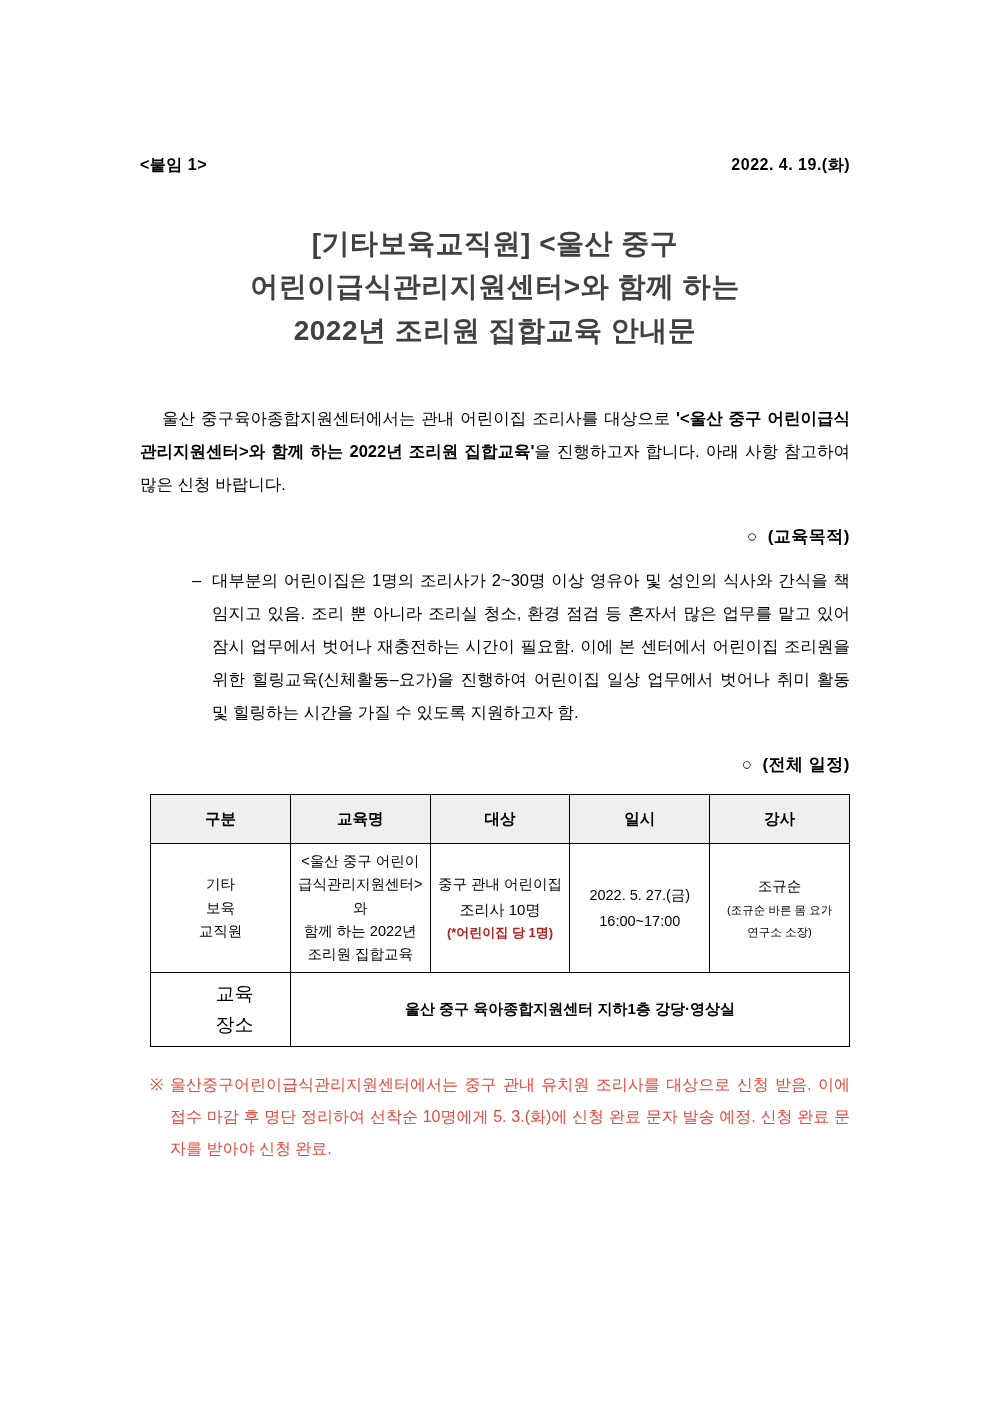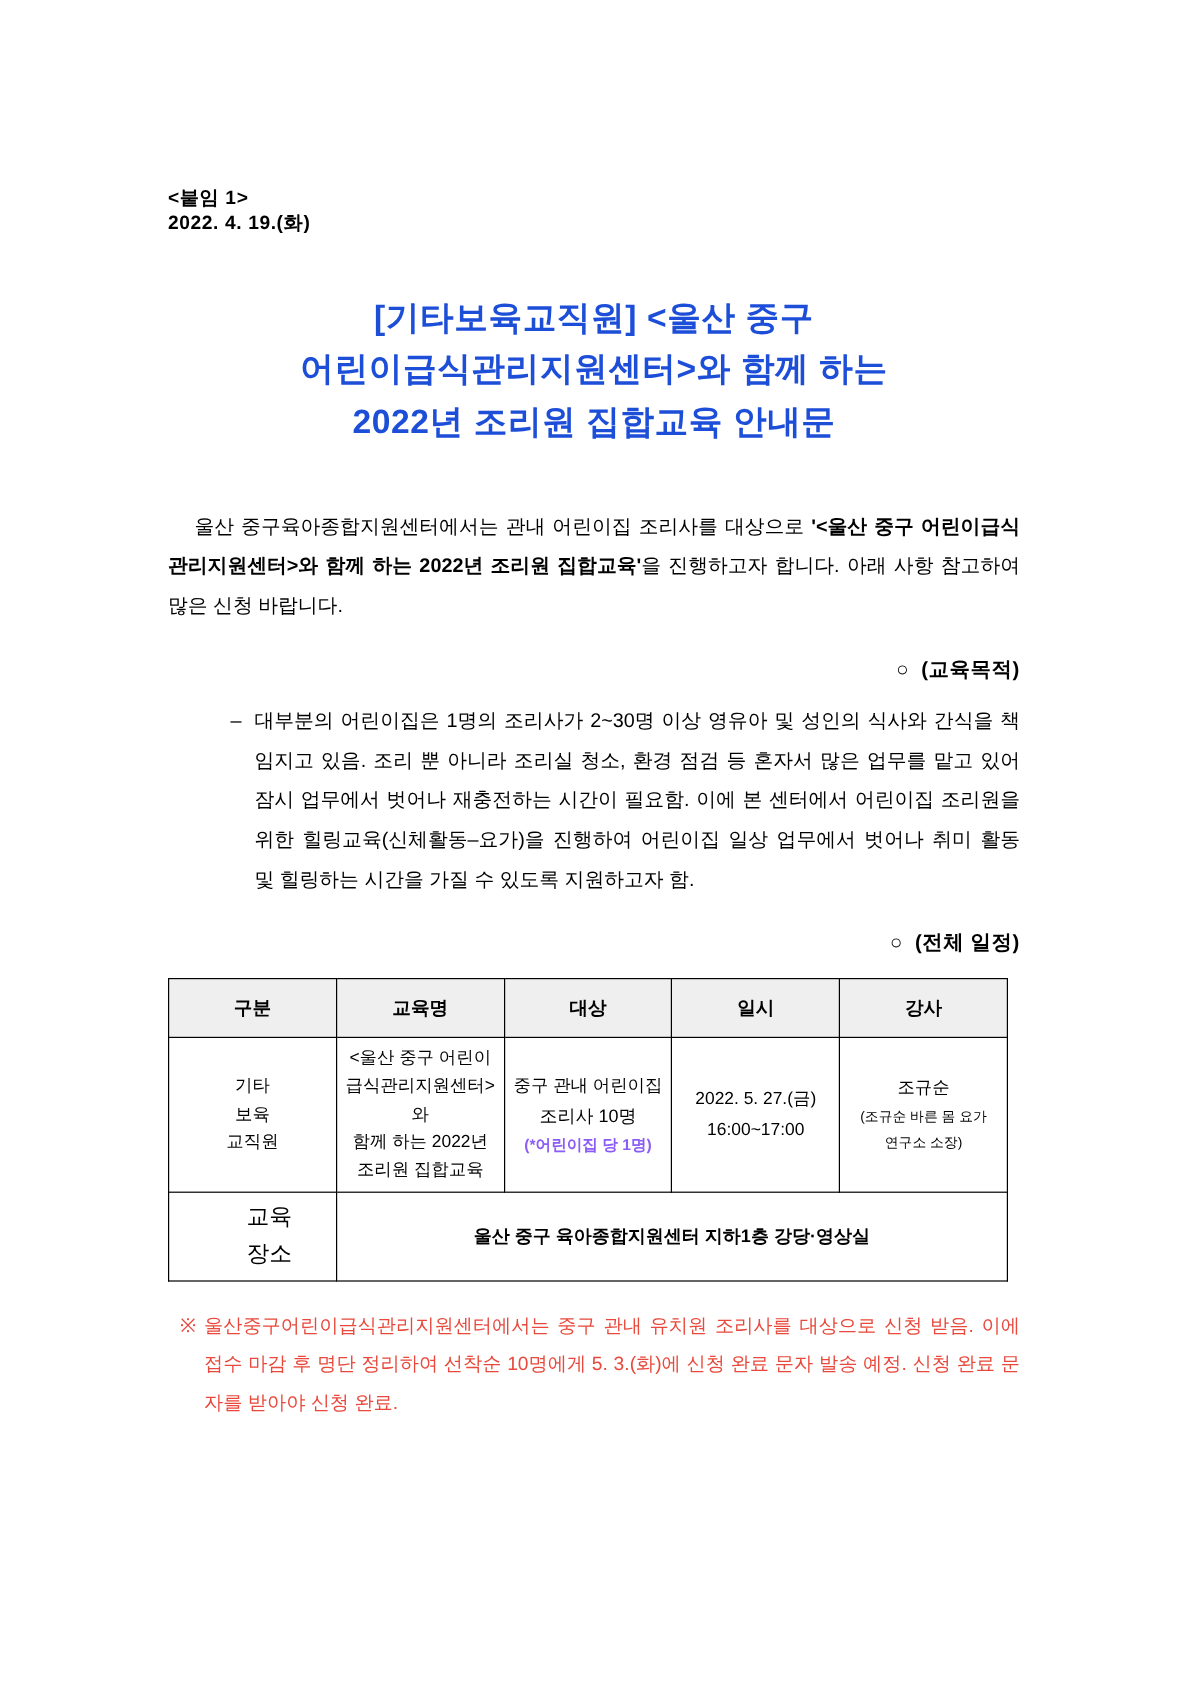--- a/index.html
+++ b/index.html
@@ -31,30 +31,29 @@
   }
 
   
   .header-row {
     display: flex;
     justify-content: space-between;
     align-items: baseline;
     font-size: 16px;
     font-weight: bold;
     letter-spacing: 0.5px;
-    flex-direction: column;
   }
   .attach-label { font-size: 16px; font-weight: bold; }
   .doc-date { font-size: 16px; font-weight: bold; text-align: center; }
 
   
   .title-block {
     margin-top: 46px;
     text-align: center;
-    color: #1d4ed8;
+    color: #404040;
     font-weight: bold;
     font-size: 28px;
     line-height: 1.55;
     letter-spacing: 0.5px;
   }
   .title-line { display: block; }
 
   
   .intro {
     margin-top: 50px;
@@ -92,20 +91,21 @@
   }
   .bullet .dash {
     position: absolute;
     left: 0;
     top: 0;
   }
 
   
   .table-wrap {
     margin-top: 18px;
+    margin-left: 10px;
     width: 700px;
   }
   table.schedule {
     border-collapse: collapse;
     width: 700px;
     table-layout: fixed;
   }
   table.schedule th, table.schedule td {
     border: 1px solid #000000;
     text-align: center;
@@ -127,21 +127,21 @@
     font-size: 14.5px;
     line-height: 1.6;
     width: 158px;
   }
   td.col-target {
     font-size: 14.5px;
     line-height: 1.7;
     width: 150px;
   }
   td.col-target .strong { font-weight: normal; font-size: 15px; }
-  td.col-target .note { color: #8b5cf6; font-weight: bold; font-size: 13px; }
+  td.col-target .note { color: #b91c1c; font-weight: bold; font-size: 13px; }
   td.col-when {
     font-size: 14.5px;
     line-height: 1.8;
     width: 152px;
   }
   td.col-teacher {
     font-size: 14.5px;
     line-height: 1.6;
     width: 172px;
   }

